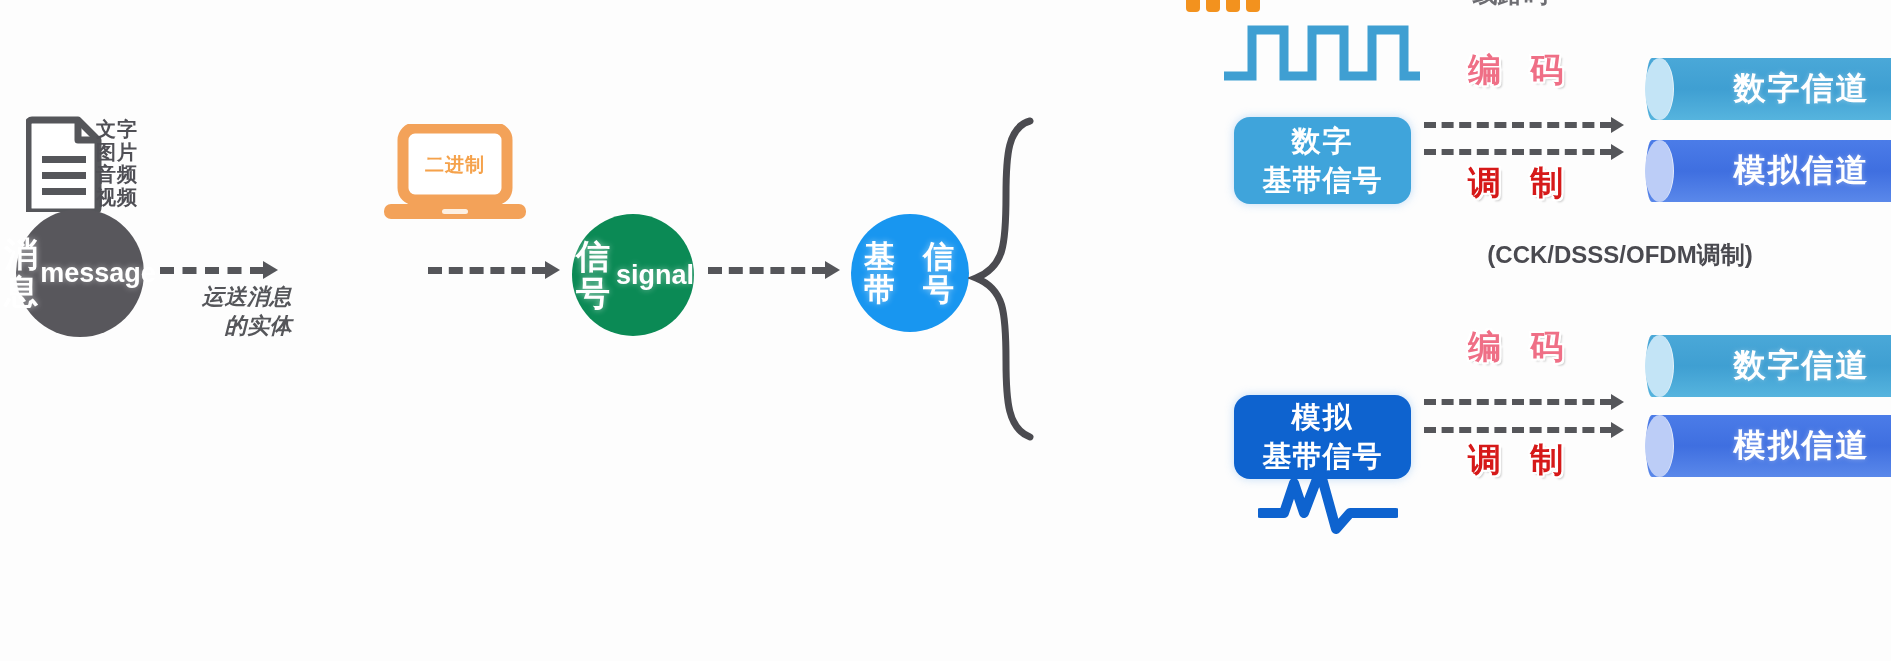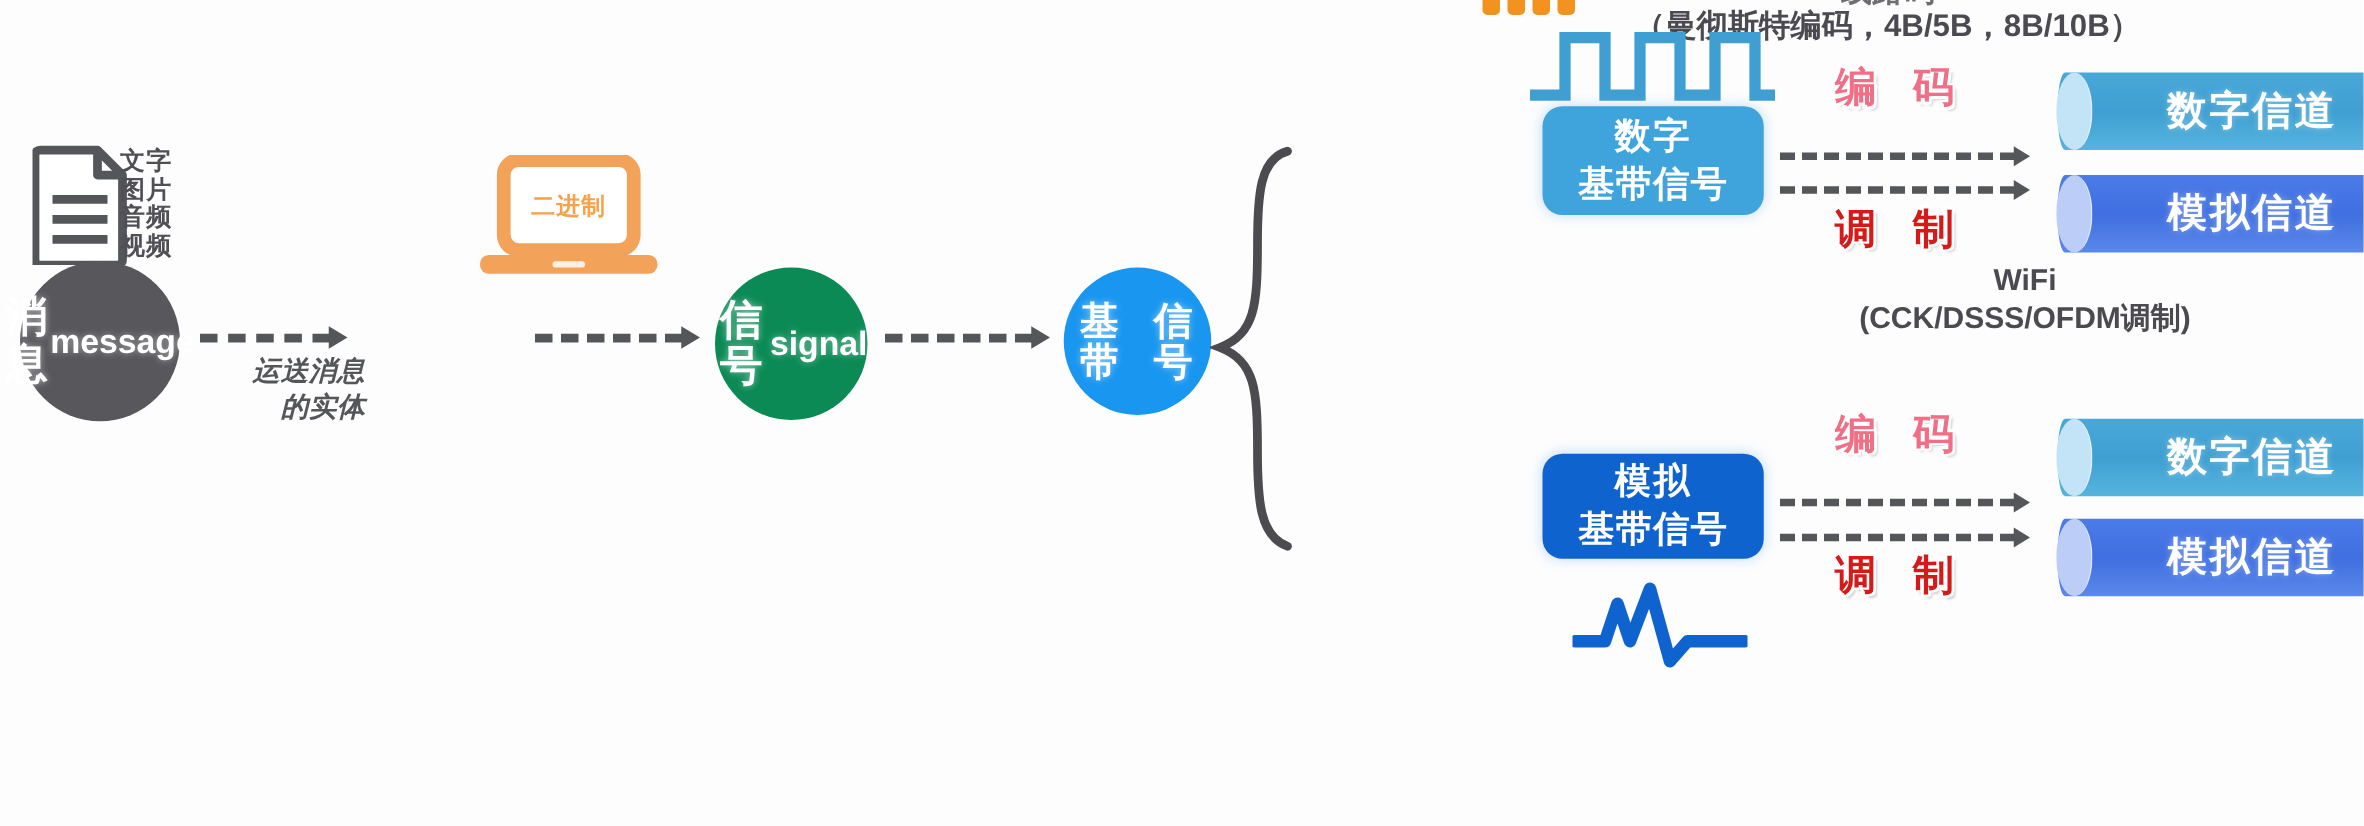--- a/index.html
+++ b/index.html
@@ -106,20 +106,21 @@
     border-radius: 16px;
     display: flex;
     flex-direction: column;
     align-items: center;
     justify-content: center;
     color: #ffffff;
     font-weight: bold;
     text-align: center;
     line-height: 1.2;
     box-shadow: 0 0 10px rgba(120,180,240,0.45);
+    margin-top: 32px;
   }
   .sigbox .l1 { font-size: 29px; letter-spacing: 2px; }
   .sigbox .l2 { font-size: 29px; letter-spacing: 1px; margin-top: 4px; }
   .box-digital { left: 1234px; top: 85px;  width: 177px; height: 87px; background:#3fa4db; }
   .box-analog  { left: 1234px; top: 363px; width: 177px; height: 84px; background:#0e63cf; }
 
   
   .cyl {
     position: absolute;
     display: flex;
@@ -261,21 +262,20 @@
       <rect x="4" y="0" width="90" height="22" rx="8" ry="8" fill="#1b3b63"></rect>
       <rect x="14" y="18" width="14" height="16" rx="4" ry="4" fill="#f3921e"></rect>
       <rect x="34" y="18" width="14" height="16" rx="4" ry="4" fill="#f3921e"></rect>
       <rect x="54" y="18" width="14" height="16" rx="4" ry="4" fill="#f3921e"></rect>
       <rect x="74" y="18" width="14" height="16" rx="4" ry="4" fill="#f3921e"></rect>
     </svg>
   </div>
 
   <div class="abs note note-enc-top" style="left:1400px; top:-22px; width:220px; color:#6d6d72;">线路码</div>
 
-  <div class="abs note note-enc-top" style="left:1150px; top:6px; width:720px;">（曼彻斯特编码，4B/5B，8B/10B）</div>
 
   <div class="abs" style="left:1222px; top:22px; width:200px; height:62px;">
     <svg width="200" height="62" viewBox="0 0 200 62" xmlns="http://www.w3.org/2000/svg">
       <path d="M2 54 H30 V8 H62 V54 H90 V8 H122 V54 H150 V8 H182 V54 H198" fill="none" stroke="#3f9fd2" stroke-width="9" stroke-linejoin="miter"></path>
     </svg>
   </div>
 
   <div class="abs sigbox box-digital">
     <div class="l1">数字</div>
     <div class="l2">基带信号</div>
@@ -293,21 +293,20 @@
   </div>
   <div class="abs stamp stamp-modulate" style="left:1468px; top:161px;">调 制</div>
 
   <div class="cyl cyl-digital" style="left:1646px; top:58px; width:245px; height:62px;">
     <span>数字信道</span>
   </div>
   <div class="cyl cyl-analog" style="left:1646px; top:140px; width:245px; height:62px;">
     <span>模拟信道</span>
   </div>
 
-  <div class="abs note note-wifi" style="left:1450px; top:210px; width:340px;">WiFi</div>
   <div class="abs note note-wifi" style="left:1420px; top:240px; width:400px;">(CCK/DSSS/OFDM调制)</div>
 
   <div class="abs sigbox box-analog">
     <div class="l1">模拟</div>
     <div class="l2">基带信号</div>
   </div>
 
   <div class="abs" style="left:1258px; top:465px; width:140px; height:70px;">
     <svg width="140" height="70" viewBox="0 0 140 70" xmlns="http://www.w3.org/2000/svg">
       <path d="M2 48 H26 L36 18 L46 48 L62 6 L78 64 L92 48 H138" fill="none" stroke="#0e63cf" stroke-width="10" stroke-linejoin="round" stroke-linecap="round"></path>

